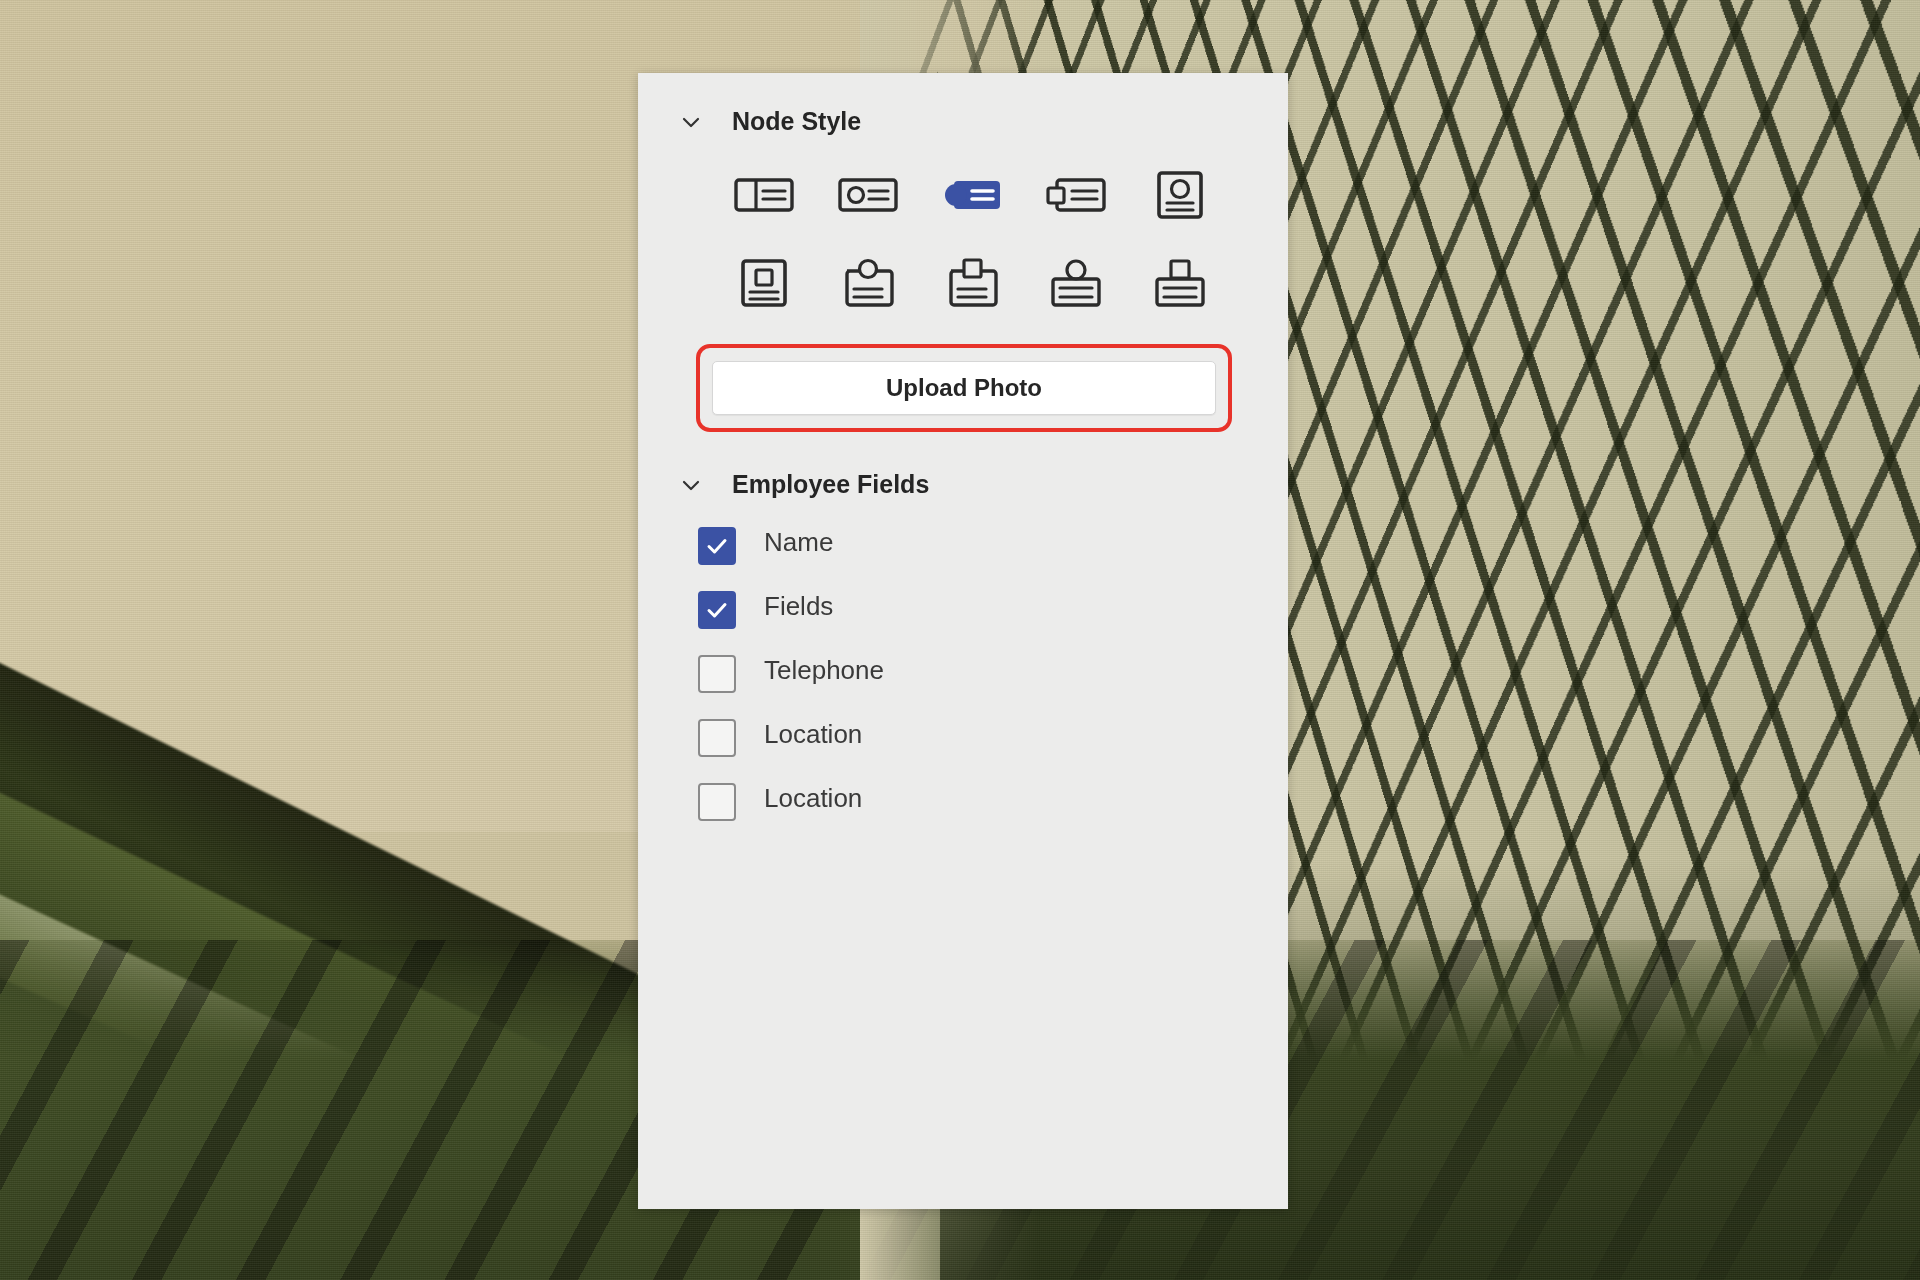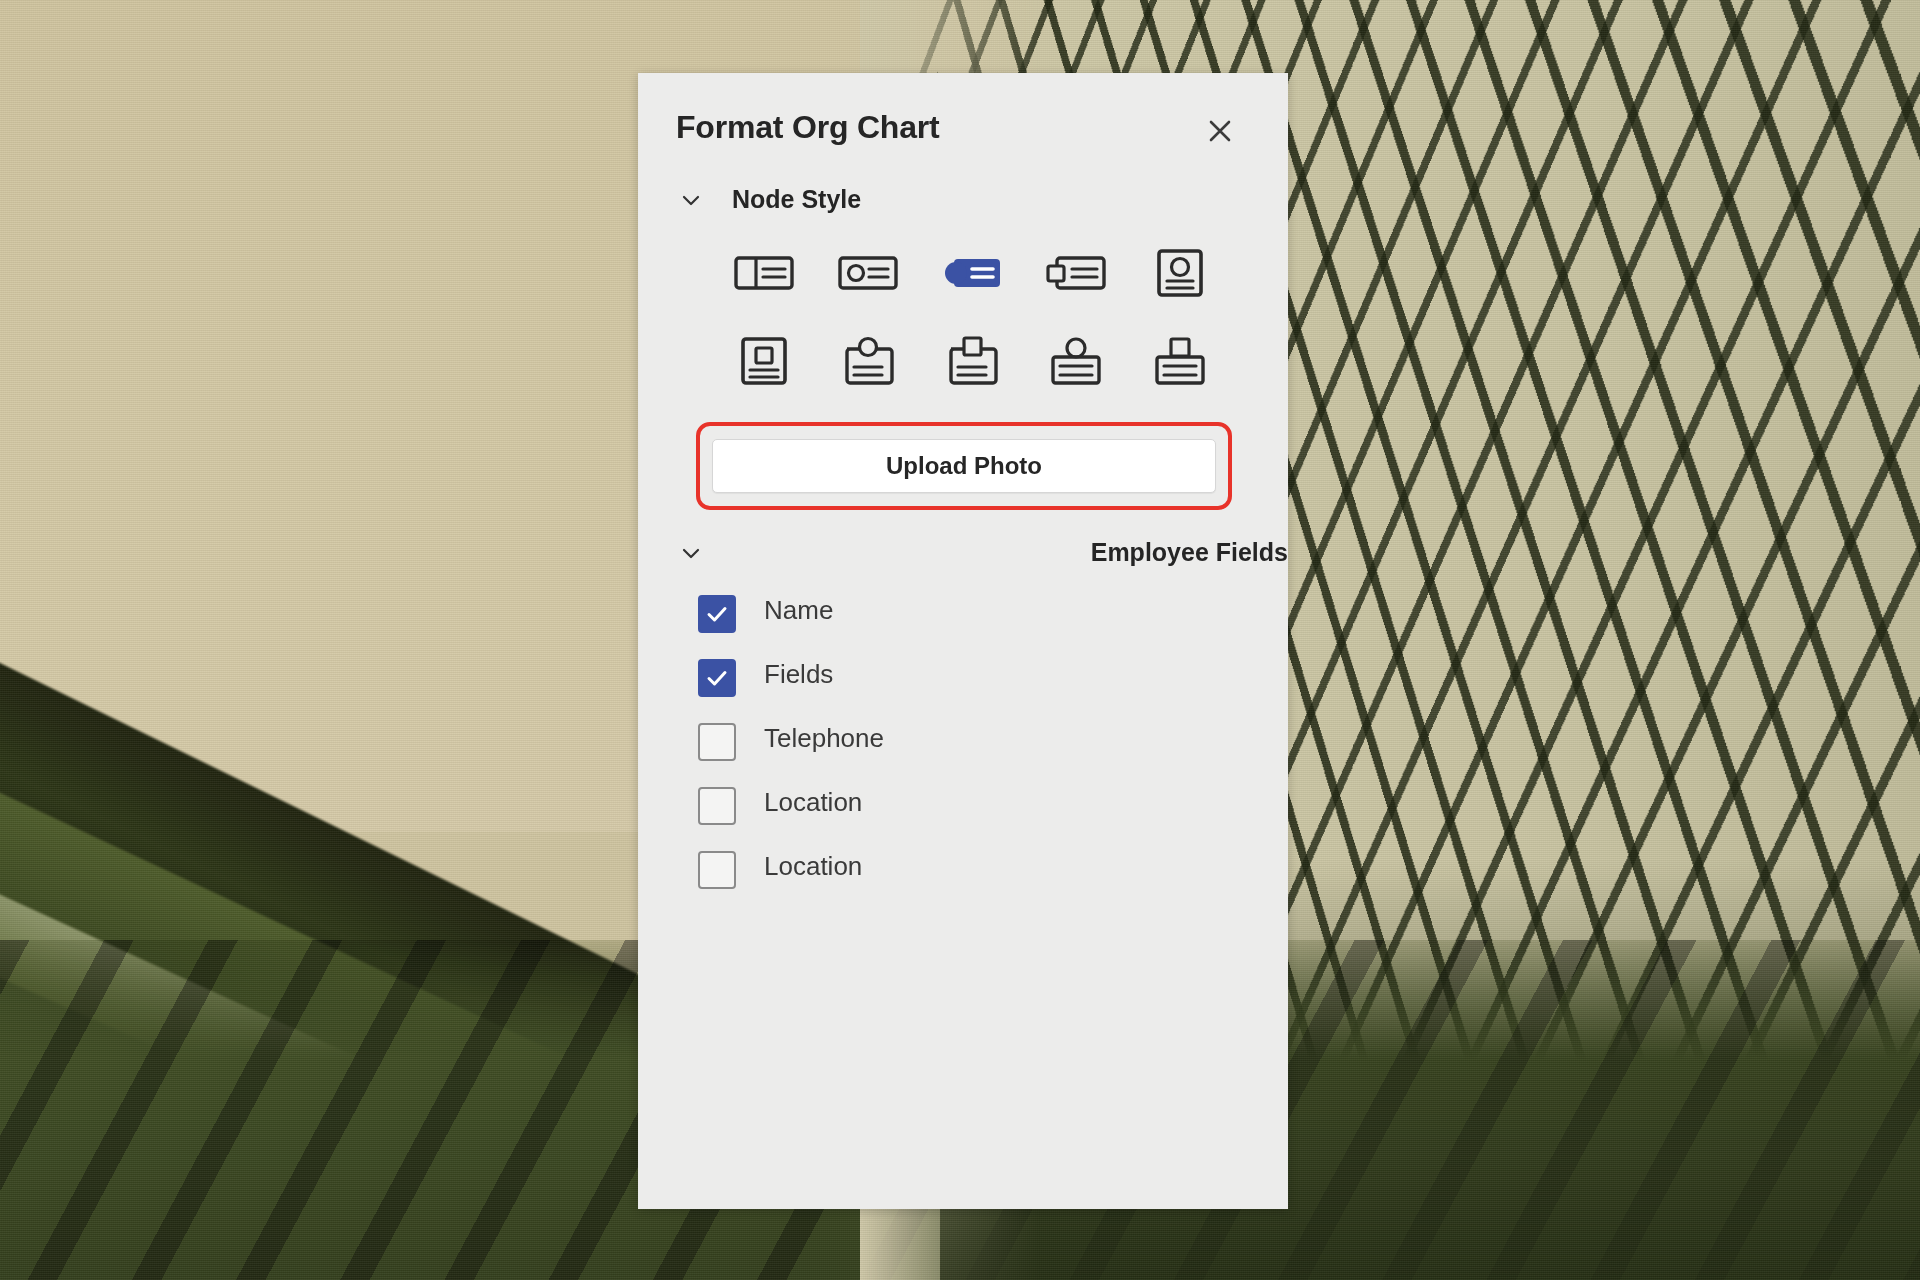--- a/index.html
+++ b/index.html
@@ -174,21 +174,21 @@
     margin-top: 2px;
   }
 
   .section-head {
     display: flex;
     align-items: center;
     gap: 28px;
     padding: 0 0 0 40px;
     margin-top: 34px;
   }
-  .section-head.second { margin-top: 28px; justify-content: space-between; }
+  .section-head.second { margin-top: 38px; }
   .chevron { width: 26px; height: 26px; color: #333; flex: 0 0 auto; }
   .section-title {
     font-size: 25px;
     font-weight: bold;
     color: #252525;
   }
 
   .icon-grid {
     margin: 26px 0 0 0;
     padding: 0 56px 0 74px;
@@ -278,28 +278,20 @@
   <div class="band b3"></div>
   <div class="band b4"></div>
   <div class="band b5"></div>
   <div class="lowerfield"></div>
   <div class="mesh-darken-bottom"></div>
   <div class="grain"></div>
 </div>
 
 <div id="pane">
 
-  <div class="pane-header">
-    <div class="pane-title">Format Org Chart</div>
-    <div class="close-btn" title="Close">
-      <svg width="30" height="30" viewBox="0 0 30 30" fill="none" aria-hidden="true">
-        <path d="M6 6 L24 24 M24 6 L6 24" stroke="currentColor" stroke-width="2.6" stroke-linecap="round"></path>
-      </svg>
-    </div>
-  </div>
 
   <div class="section-head">
     <span class="chevron">
       <svg width="26" height="26" viewBox="0 0 26 26" fill="none" aria-hidden="true">
         <path d="M6 10 L13 17 L20 10" stroke="currentColor" stroke-width="2.2" stroke-linecap="round" stroke-linejoin="round"></path>
       </svg>
     </span>
     <span class="section-title">Node Style</span>
   </div>
 

